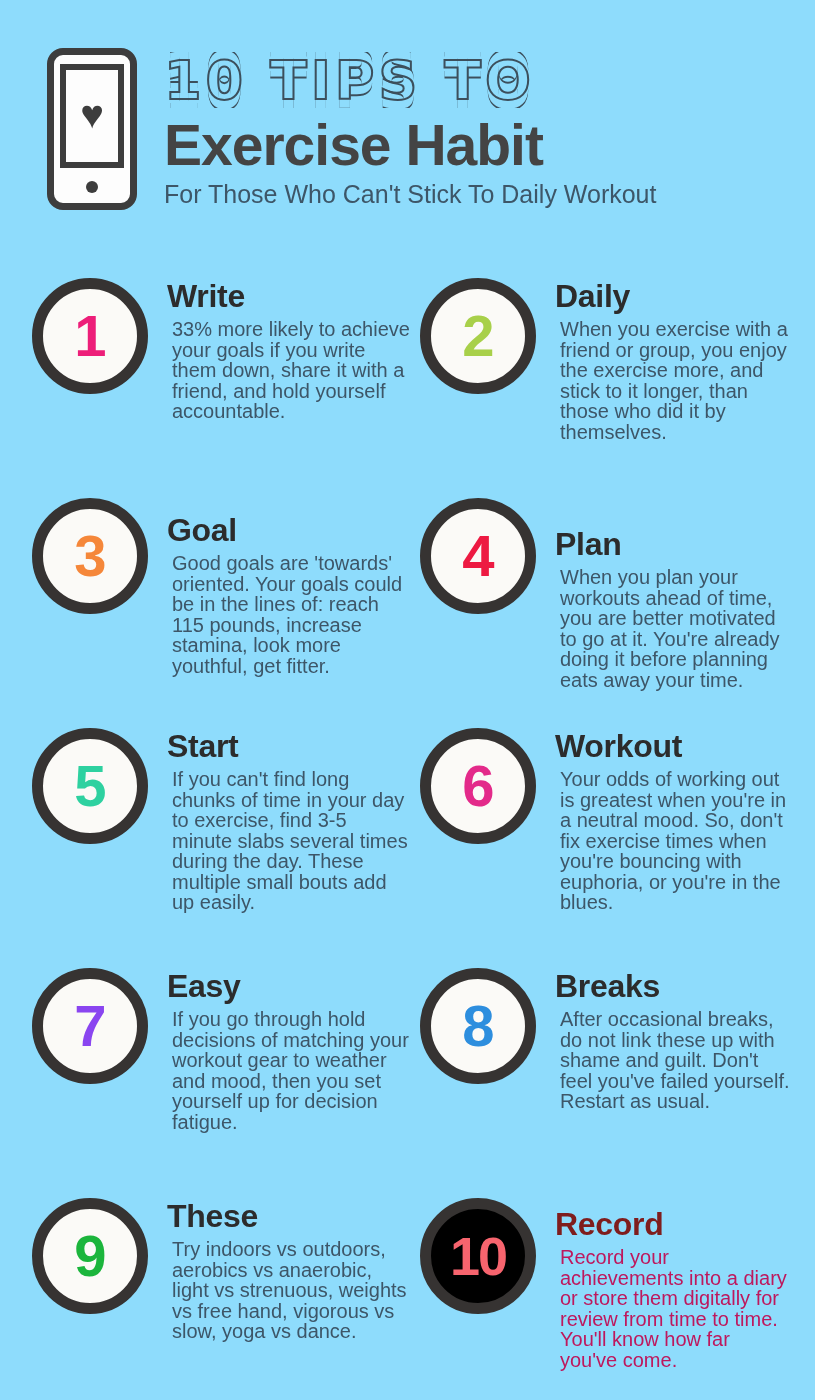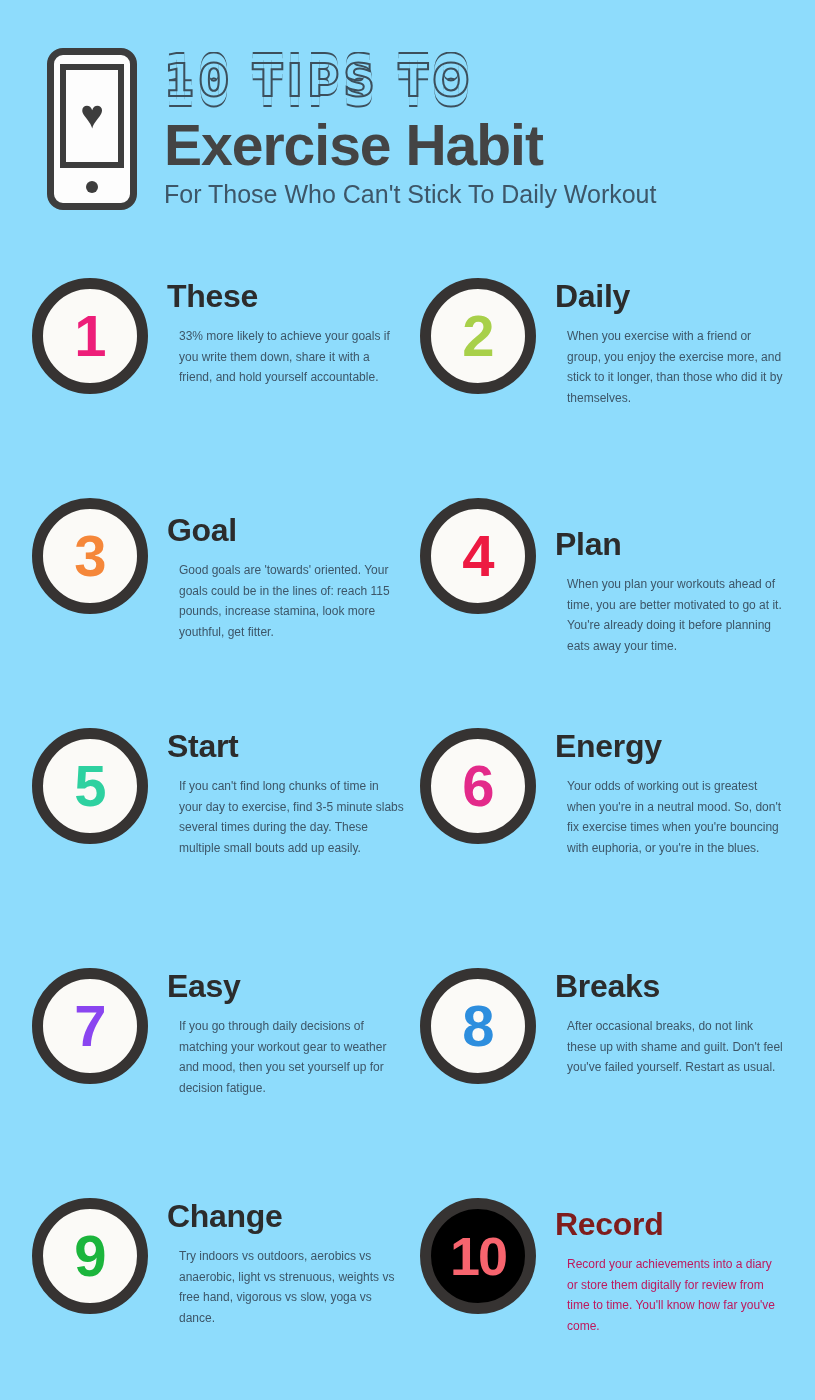--- a/index.html
+++ b/index.html
@@ -71,21 +71,21 @@
     background: #3d3d3d;
   }
 
   .title-block {
     position: absolute;
     left: 164px;
     top: 52px;
     width: 620px;
   }
   .title-kicker {
-    font-size: 44px;
+    font-size: 54px;
     font-weight: bold;
     letter-spacing: 4px;
     line-height: 58px;
     color: transparent;
     -webkit-text-stroke: 2px #3c4f5c;
     text-shadow:
       0 -9px 0 #8edcfc, 0 -11px 0 #3c4f5c,
       0 9px 0 #8edcfc, 0 11px 0 #3c4f5c;
     font-family: "DejaVu Sans", sans-serif;
     white-space: nowrap;
@@ -154,24 +154,24 @@
   .tip-title {
     font-size: 32px;
     font-weight: bold;
     color: #2c2c2c;
     line-height: 36px;
     margin: 0 0 4px 0;
     font-family: "Liberation Sans", sans-serif;
     letter-spacing: -0.3px;
   }
   .tip-body {
-    font-size: 12px;
+    font-size: 20px;
     color: #3d5668;
     line-height: 20.5px;
-    margin: 12px;
+    margin: 5px;
     font-family: "Liberation Sans", sans-serif;
   }
 </style>
 </head>
 <body style="background: rgb(142, 220, 252);">
 
 <div class="header">
 
   <div class="phone-icon">
     <div class="phone-body"></div>
@@ -188,21 +188,21 @@
 
 </div>
 
 <div class="tips">
 
   <div class="tip" id="tip-0" style="left: 32px; top: 278px;">
     <div class="tip-circle" style="border-color: rgb(54, 51, 50); background: rgb(251, 250, 247);">
       <span class="tip-num" style="color: rgb(237, 30, 121);">1</span>
     </div>
     <div class="tip-text" style="top: 0px;">
-      <div class="tip-title" style="color: rgb(44, 44, 44);">These</div>
+      <div class="tip-title" style="color: rgb(44, 44, 44);">Write</div>
       <div class="tip-body" style="color: rgb(61, 86, 104);">33% more likely to achieve your goals if you write them down, share it with a friend, and hold yourself accountable.</div>
     </div>
   </div>
 
   <div class="tip" id="tip-1" style="left: 420px; top: 278px;">
     <div class="tip-circle" style="border-color: rgb(54, 51, 50); background: rgb(251, 250, 247);">
       <span class="tip-num" style="color: rgb(168, 208, 74);">2</span>
     </div>
     <div class="tip-text" style="top: 0px; width: 240px;">
       <div class="tip-title" style="color: rgb(44, 44, 44);">Daily</div>
@@ -238,51 +238,51 @@
       <div class="tip-title" style="color: rgb(44, 44, 44);">Start</div>
       <div class="tip-body" style="color: rgb(61, 86, 104);">If you can't find long chunks of time in your day to exercise, find 3-5 minute slabs several times during the day. These multiple small bouts add up easily.</div>
     </div>
   </div>
 
   <div class="tip" id="tip-5" style="left: 420px; top: 728px;">
     <div class="tip-circle" style="border-color: rgb(54, 51, 50); background: rgb(251, 250, 247);">
       <span class="tip-num" style="color: rgb(227, 42, 138);">6</span>
     </div>
     <div class="tip-text" style="top: 0px; width: 240px;">
-      <div class="tip-title" style="color: rgb(44, 44, 44);">Energy</div>
+      <div class="tip-title" style="color: rgb(44, 44, 44);">Workout</div>
       <div class="tip-body" style="color: rgb(61, 86, 104);">Your odds of working out is greatest when you're in a neutral mood. So, don't fix exercise times when you're bouncing with euphoria, or you're in the blues.</div>
     </div>
   </div>
 
   <div class="tip" id="tip-6" style="left: 32px; top: 968px;">
     <div class="tip-circle" style="border-color: rgb(54, 51, 50); background: rgb(251, 250, 247);">
       <span class="tip-num" style="color: rgb(138, 69, 240);">7</span>
     </div>
     <div class="tip-text" style="top: 0px;">
       <div class="tip-title" style="color: rgb(44, 44, 44);">Easy</div>
-      <div class="tip-body" style="color: rgb(61, 86, 104);">If you go through daily decisions of matching your workout gear to weather and mood, then you set yourself up for decision fatigue.</div>
+      <div class="tip-body" style="color: rgb(61, 86, 104);">If you go through hold decisions of matching your workout gear to weather and mood, then you set yourself up for decision fatigue.</div>
     </div>
   </div>
 
   <div class="tip" id="tip-7" style="left: 420px; top: 968px;">
     <div class="tip-circle" style="border-color: rgb(54, 51, 50); background: rgb(251, 250, 247);">
       <span class="tip-num" style="color: rgb(45, 142, 222);">8</span>
     </div>
     <div class="tip-text" style="top: 0px; width: 240px;">
       <div class="tip-title" style="color: rgb(44, 44, 44);">Breaks</div>
       <div class="tip-body" style="color: rgb(61, 86, 104);">After occasional breaks, do not link these up with shame and guilt. Don't feel you've failed yourself. Restart as usual.</div>
     </div>
   </div>
 
   <div class="tip" id="tip-8" style="left: 32px; top: 1198px;">
     <div class="tip-circle" style="border-color: rgb(54, 51, 50); background: rgb(251, 250, 247);">
       <span class="tip-num" style="color: rgb(27, 181, 60);">9</span>
     </div>
     <div class="tip-text" style="top: 0px;">
-      <div class="tip-title" style="color: rgb(44, 44, 44);">Change</div>
+      <div class="tip-title" style="color: rgb(44, 44, 44);">These</div>
       <div class="tip-body" style="color: rgb(61, 86, 104);">Try indoors vs outdoors, aerobics vs anaerobic, light vs strenuous, weights vs free hand, vigorous vs slow, yoga vs dance.</div>
     </div>
   </div>
 
   <div class="tip" id="tip-9" style="left: 420px; top: 1198px;">
     <div class="tip-circle" style="border-color: rgb(54, 51, 50); background: #000000;">
       <span class="tip-num wide" style="color: rgb(247, 100, 110);">10</span>
     </div>
     <div class="tip-text" style="top: 8px; width: 240px;">
       <div class="tip-title" style="color: #7f1d1d;">Record</div>

